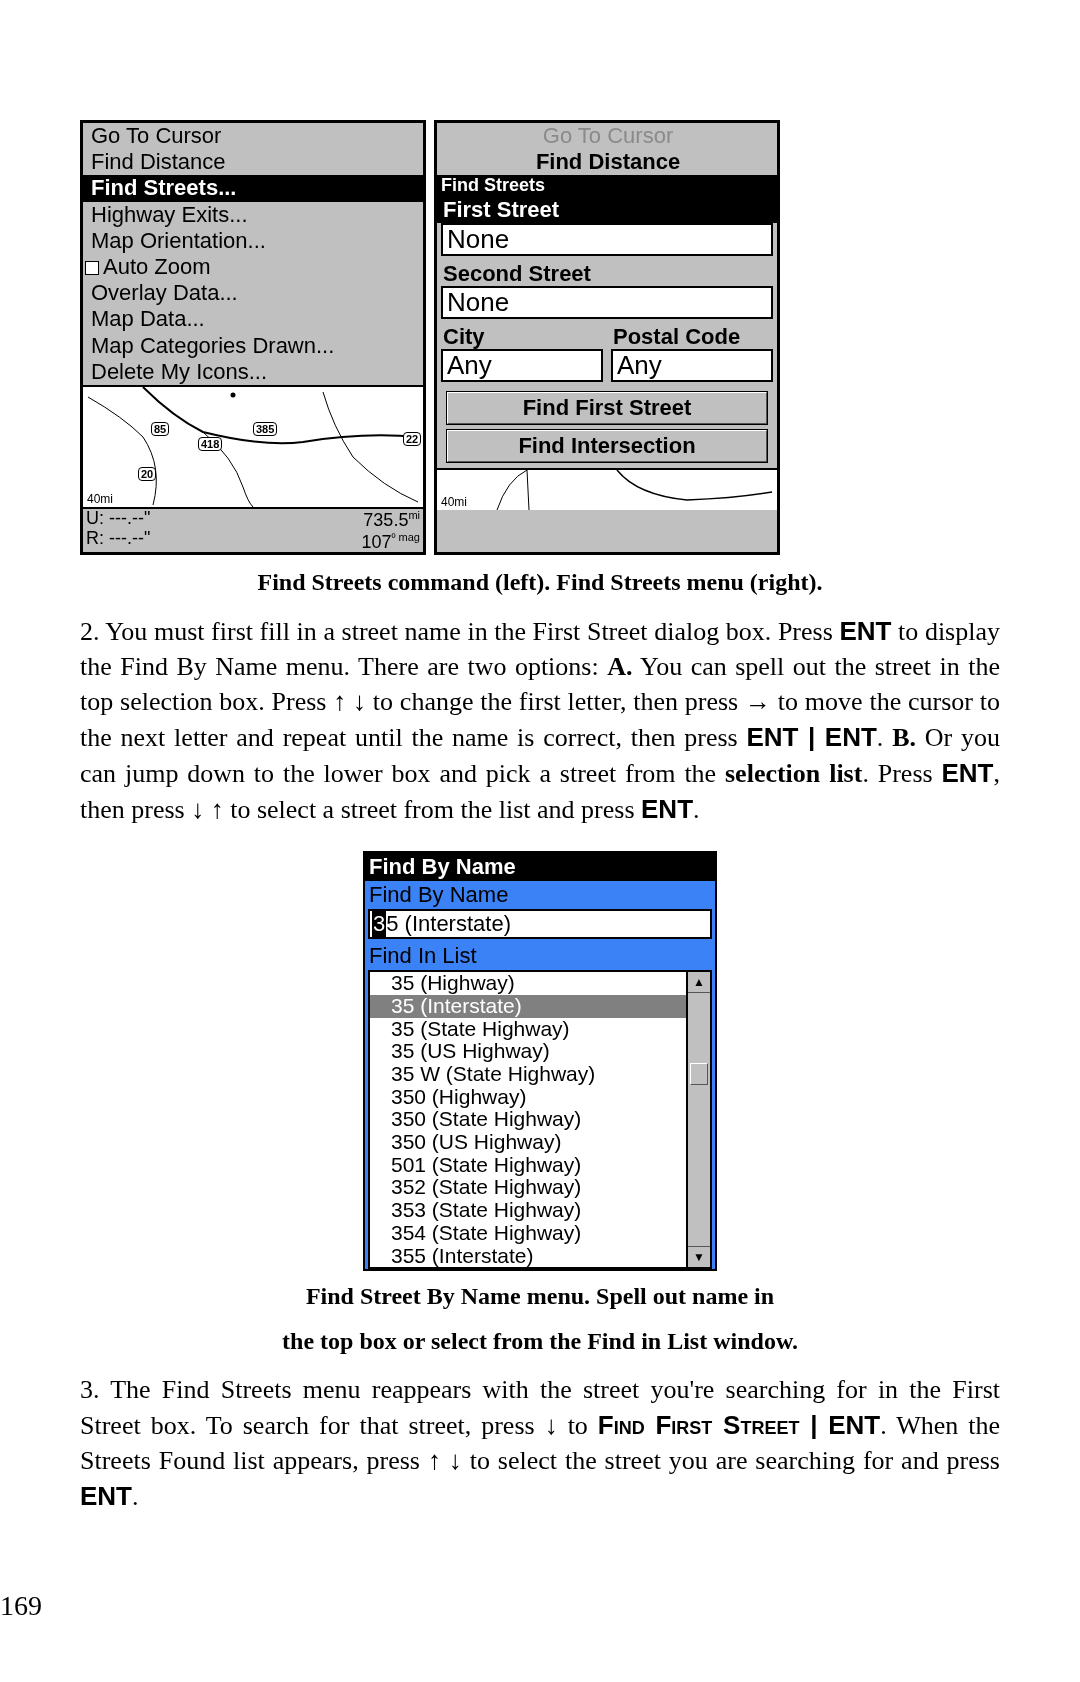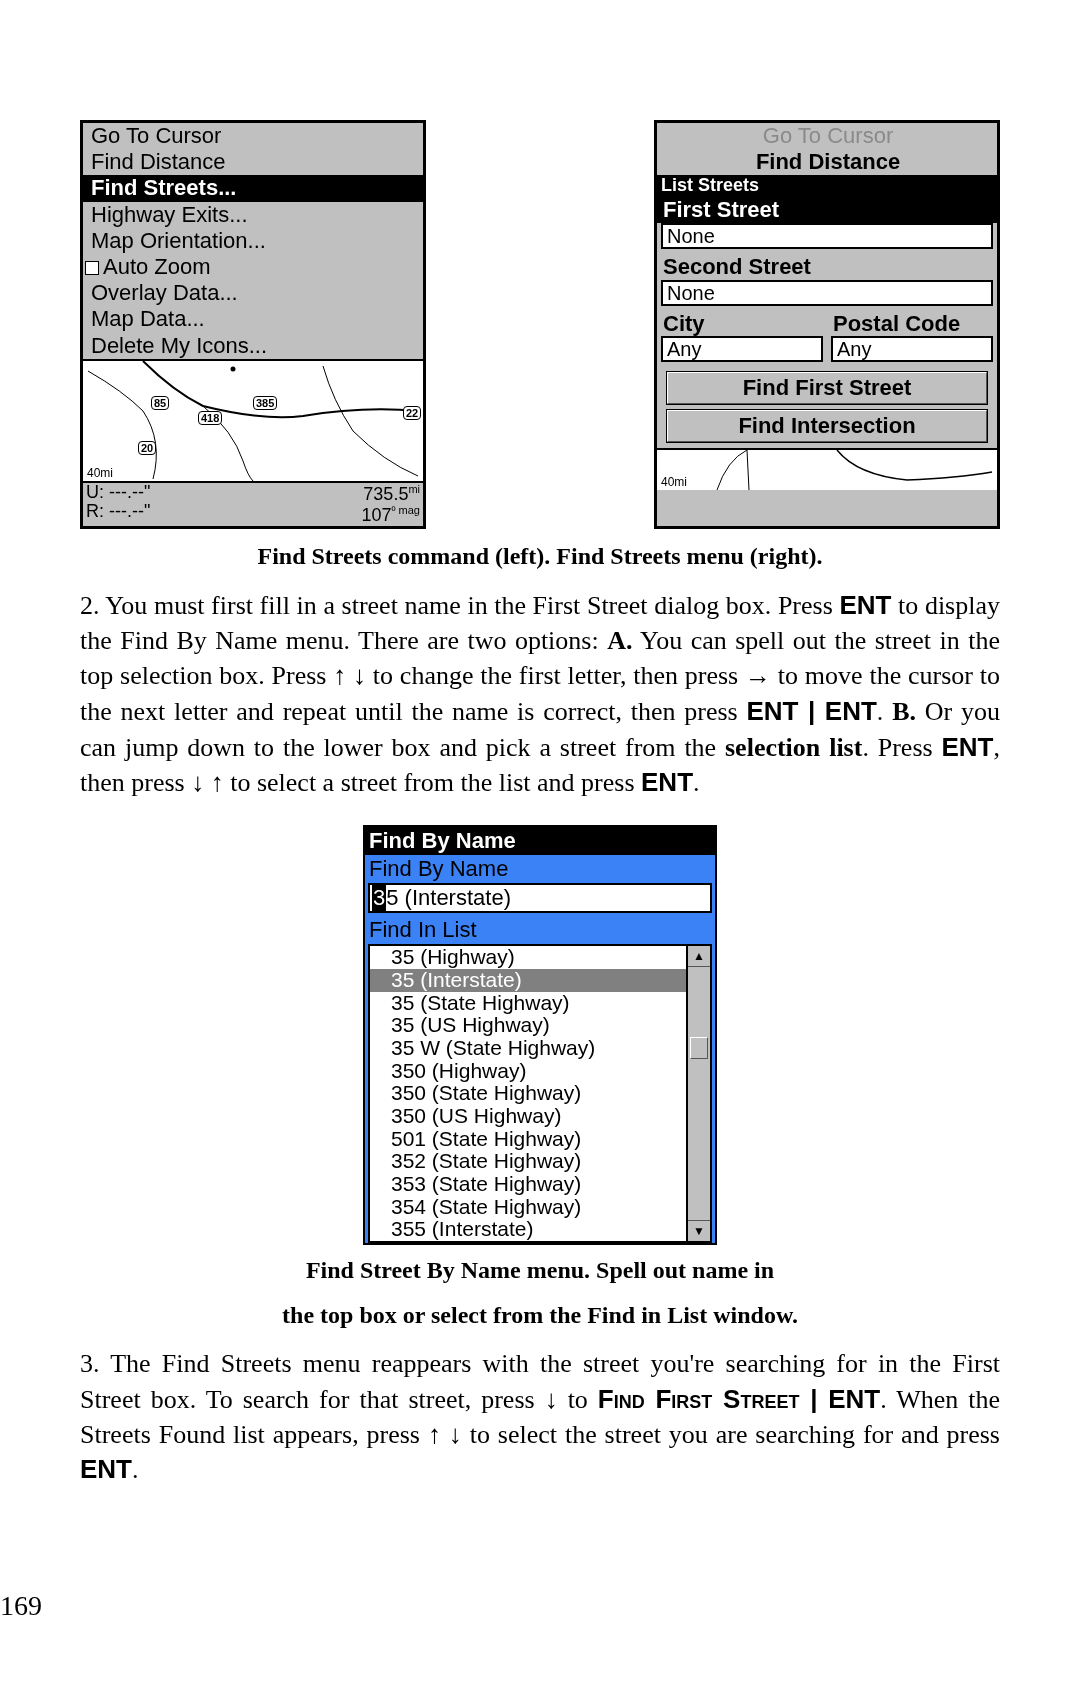--- a/index.html
+++ b/index.html
@@ -11,22 +11,22 @@
   }
   .page {
     width: 1080px;
     height: 1682px;
     box-sizing: border-box;
     padding: 120px 80px 60px 80px;
     position: relative;
   }
   .figrow {
     display: flex;
-    justify-content: space-between;
-    gap: 20px;
+    justify-content: flex-start;
+    gap: 8px;
   }
   .gps-screen {
     border: 3px solid #000;
     background: #c0c0c0;
     font-family: Arial, Helvetica, sans-serif;
     font-size: 22px;
     line-height: 1.1;
   }
   .gps-screen.left { width: 340px; }
   .gps-screen.right { width: 340px; }
@@ -61,21 +61,21 @@
     background: #000;
     color: #fff;
     font-weight: bold;
     padding: 1px 6px;
   }
   .field-box {
     background: #fff;
     border: 2px solid #000;
     padding: 0 4px;
     margin: 0 4px 4px 4px;
-    font-size: 20px;
+    font-size: 26px;
   }
   .label {
     font-weight: bold;
     padding: 2px 6px 0 6px;
   }
   .btn {
     background: #c0c0c0;
     border: 1px solid #fff;
     border-right-color:#555; border-bottom-color:#555;
     margin: 6px 10px;
@@ -192,20 +192,21 @@
     <div class="gps-screen left">
       <div id="left-menu-list">
           <div class="menu-item"><span>Go To Cursor</span></div>
           <div class="menu-item"><span>Find Distance</span></div>
           <div class="menu-item selected"><span>Find Streets...</span></div>
           <div class="menu-item"><span>Highway Exits...</span></div>
           <div class="menu-item"><span>Map Orientation...</span></div>
           <div class="menu-item" style="padding-left: 2px;"><span class="menu-checkbox"></span><span>Auto Zoom</span></div>
           <div class="menu-item"><span>Overlay Data...</span></div>
           <div class="menu-item"><span>Map Data...</span></div>
+          <div class="menu-item"><span>Map Categories Drawn...</span></div>
           <div class="menu-item"><span>Delete My Icons...</span></div>
         </div>
       <div class="map-strip">
         <svg viewBox="0 0 340 120">
           <path d="M5 10 Q40 30 60 50 Q80 80 70 118" stroke="#000" fill="none" stroke-width="1"></path>
           <path d="M60 0 Q90 30 120 45 Q180 60 220 55 Q280 45 335 50" stroke="#000" fill="none" stroke-width="2"></path>
           <path d="M120 45 Q150 70 160 100 Q165 115 170 120" stroke="#000" fill="none" stroke-width="1"></path>
           <path d="M240 5 Q250 40 270 70 Q300 100 335 115" stroke="#000" fill="none" stroke-width="1"></path>
           <circle cx="150" cy="8" r="2.5" fill="#000"></circle>
           <text x="4" y="116" font-size="12">40mi</text>
@@ -224,21 +225,21 @@
         <div style="display:flex;flex-direction:column;text-align:right">
           <span><span>735.5</span><sup style="font-size:11px">mi</sup></span>
           <span><span>107</span><sup style="font-size:11px">º mag</sup></span>
         </div>
       </div>
     </div>
 
     <div class="gps-screen right">
       <div class="menu-item dim" style="text-align:center">Go To Cursor</div>
       <div class="menu-item" style="text-align:center;font-weight:bold">Find Distance</div>
-      <div class="titlebar">List Streets</div>
+      <div class="titlebar">Find Streets</div>
       <div class="section-hdr">First Street</div>
       <div class="field-box">None</div>
       <div class="label">Second Street</div>
       <div class="field-box">None</div>
       <div style="display:flex">
         <div style="flex:1">
           <div class="label">City</div>
           <div class="field-box">Any</div>
         </div>
         <div style="flex:1">

